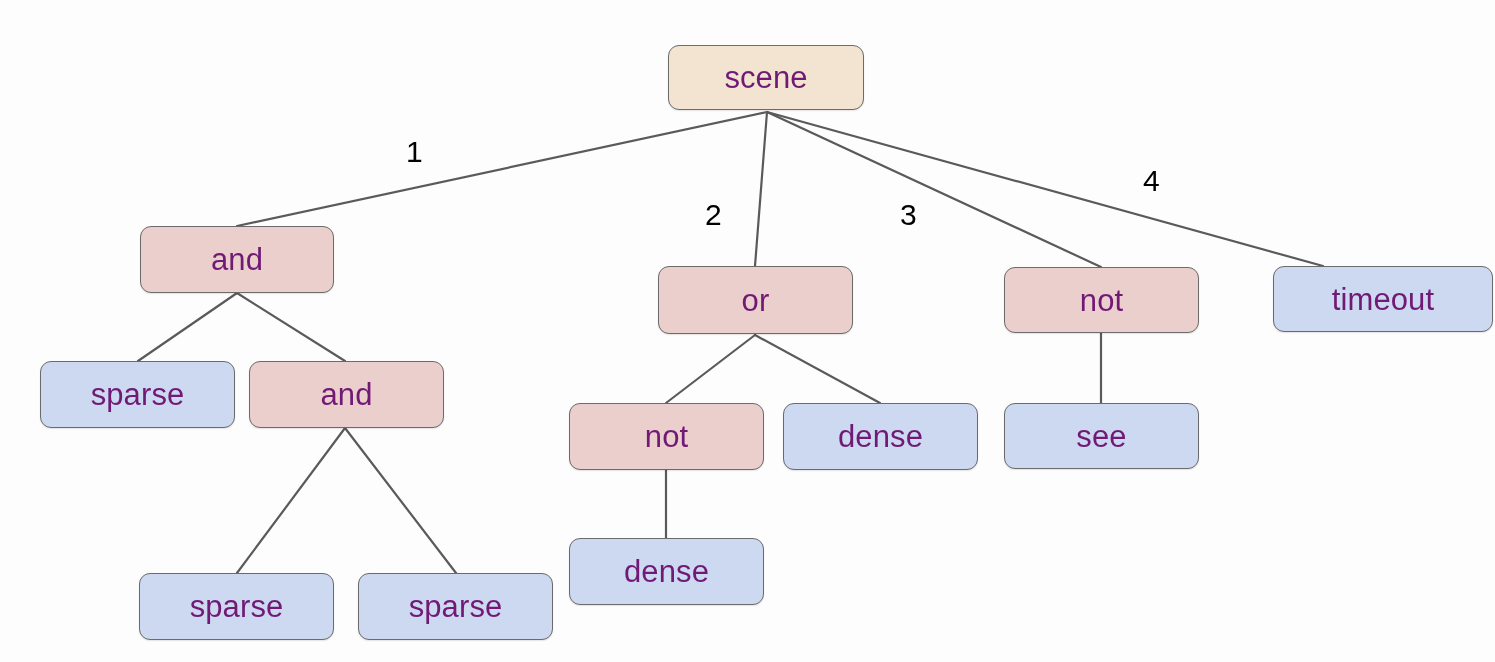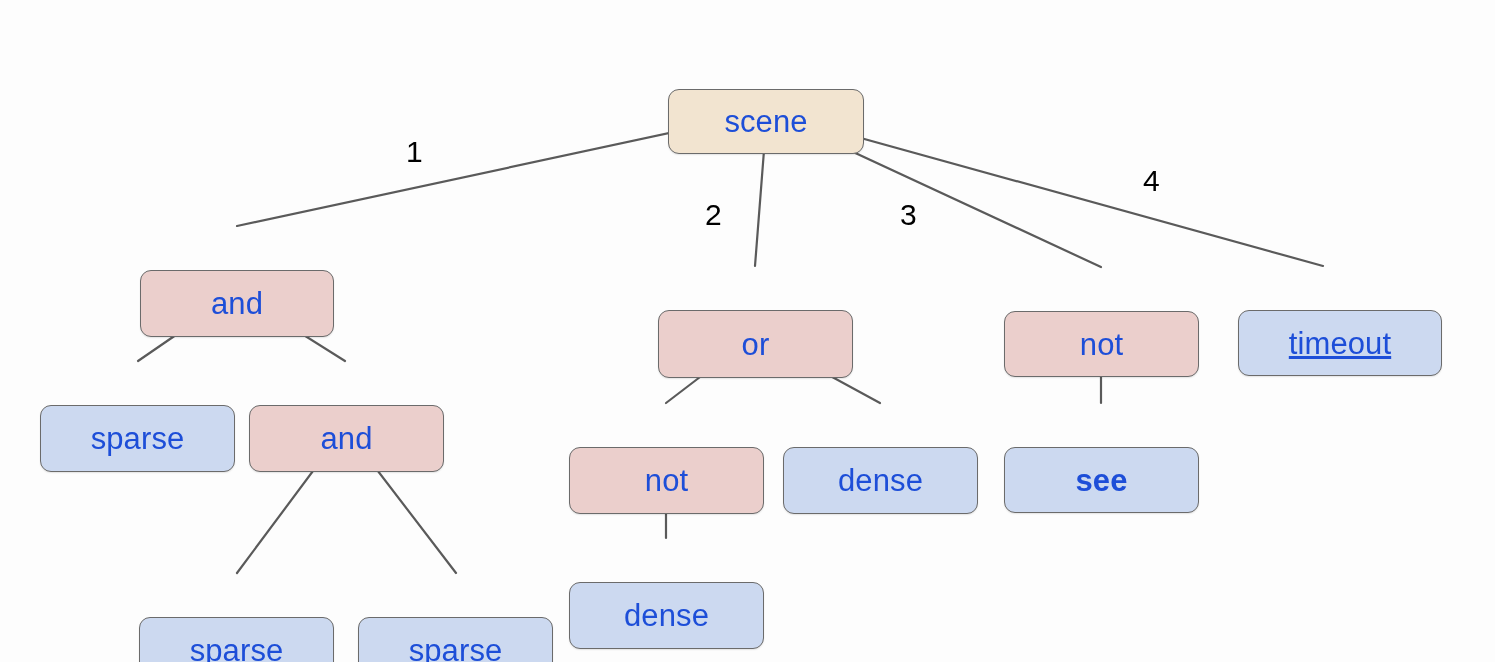--- a/index.html
+++ b/index.html
@@ -29,25 +29,24 @@
   .node {
     position: absolute;
     box-sizing: border-box;
     display: flex;
     align-items: center;
     justify-content: center;
     border: 1.6px solid #6b6b6b;
     border-radius: 11px;
     font-size: 31px;
     line-height: 1;
-    color: #1d4ed8;
+    color: #701a75;
     letter-spacing: 0.1px;
     white-space: nowrap;
     box-shadow: 0 1px 1.5px rgba(0,0,0,0.10);
-    margin-top: 44px;
   }
   .node.root {
     background: #f2e4d0;
   }
   .node.op {
     background: #ebcfcc;
   }
   .node.leaf {
     background: #ccd9f0;
   }
@@ -135,21 +134,21 @@
   </div>
 
   <div class="node leaf" style="left:569px; top:538px; width:195px; height:67px;">
     <span>dense</span>
   </div>
 
   <div class="node op" style="left:1004px; top:267px; width:195px; height:66px;">
     <span>not</span>
   </div>
 
-  <div class="node leaf" style="left:1004px; top:403px; width:195px; height:66px;font-weight:bold;">
+  <div class="node leaf" style="left:1004px; top:403px; width:195px; height:66px;">
     <span>see</span>
   </div>
 
-  <div class="node leaf" style="left:1238px; top:266px; width:204px; height:66px;text-decoration:underline;">
+  <div class="node leaf" style="left:1273px; top:266px; width:220px; height:66px;">
     <span>timeout</span>
   </div>
 
 </div>
 
 </body></html>

